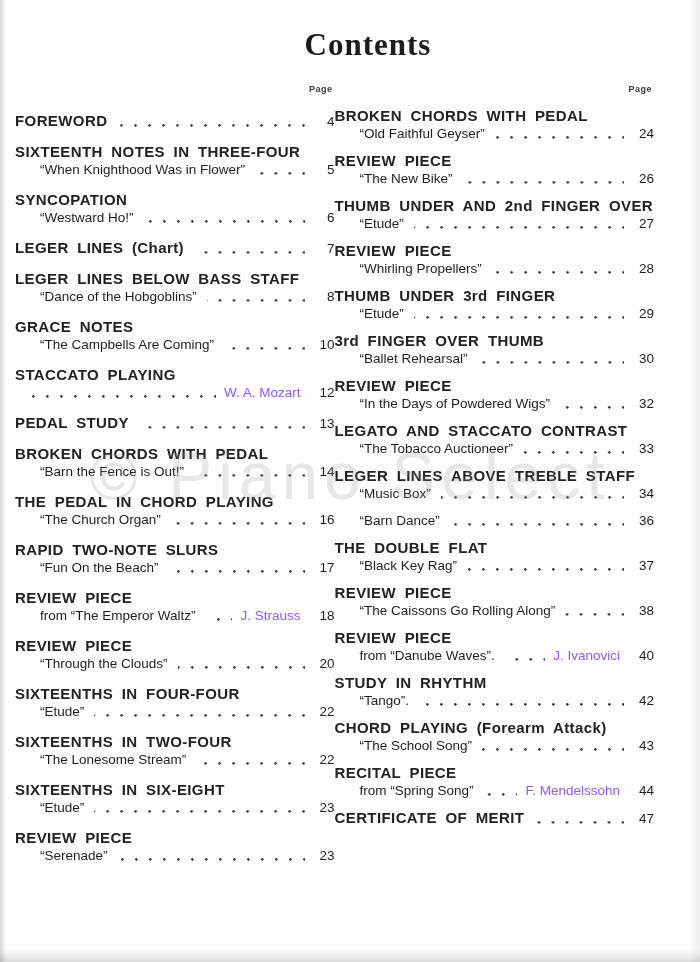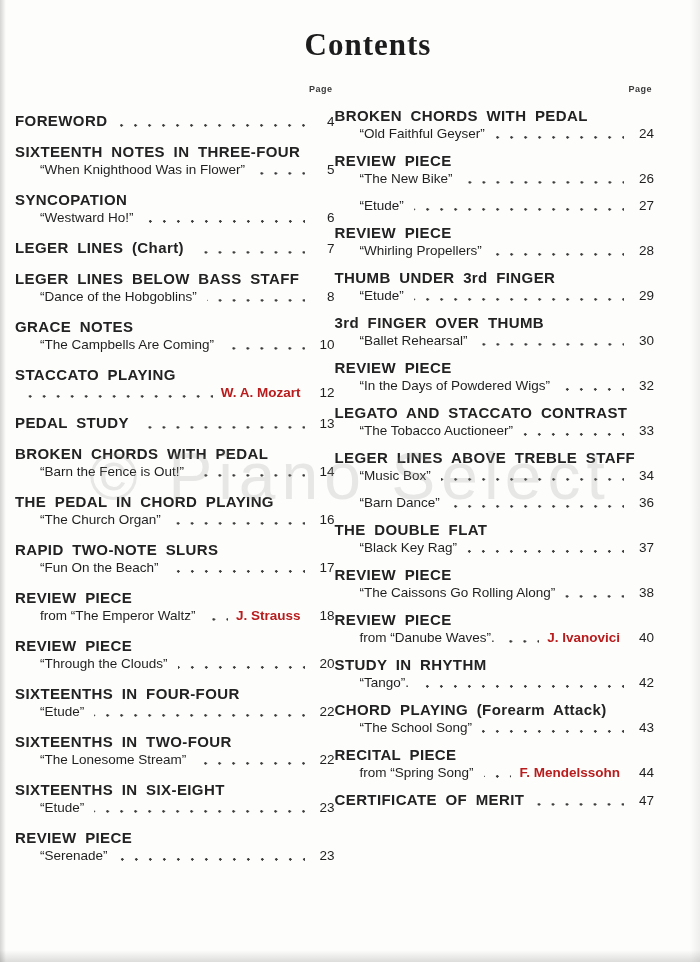--- a/index.html
+++ b/index.html
@@ -85,24 +85,23 @@
     align-self:stretch;
     margin:0 8px 0 10px;
     background-image:radial-gradient(circle at 1.4px 1.4px,#3c3c3c 1.05px,rgba(0,0,0,0) 1.5px);
     background-size:14px 3px;
     background-repeat:repeat-x;
     background-position:right 2px bottom 4px;
     min-width:8px;
   }
   .author{
     font-size:13.5px;
-    color:#b91c1c;
+    color:#8b5cf6;
     margin-right:12px;
     white-space:nowrap;
-    font-weight:bold;
   }
   .pagenum{
     font-size:13.5px;
     color:#1f1f1f;
     min-width:22px;
     text-align:right;
     white-space:nowrap;
   }
 </style>
 </head>
@@ -303,20 +302,23 @@
               <span class="entry-title">REVIEW PIECE</span>
             </div>
             <div class="row">
               <span class="entry-sub">“The New Bike”</span>
               <span class="leader"></span>
               <span class="pagenum">26</span>
             </div>
           </div>
           <div class="entry">
             <div class="row">
+              <span class="entry-title">THUMB UNDER AND 2nd FINGER OVER</span>
+            </div>
+            <div class="row">
               <span class="entry-sub">“Etude”</span>
               <span class="leader"></span>
               <span class="pagenum">27</span>
             </div>
           </div>
           <div class="entry">
             <div class="row">
               <span class="entry-title">REVIEW PIECE</span>
             </div>
             <div class="row">

